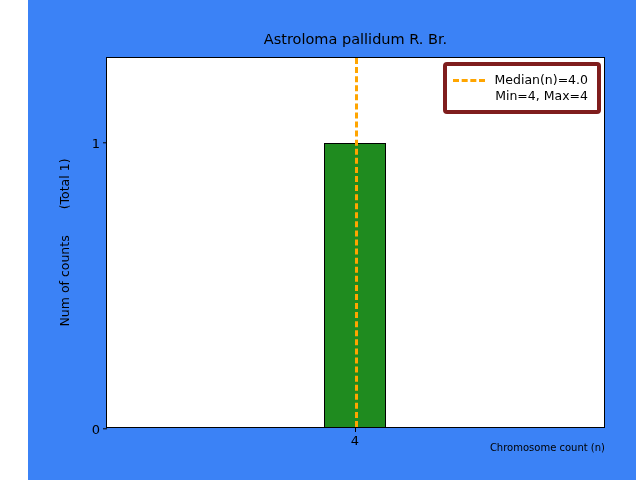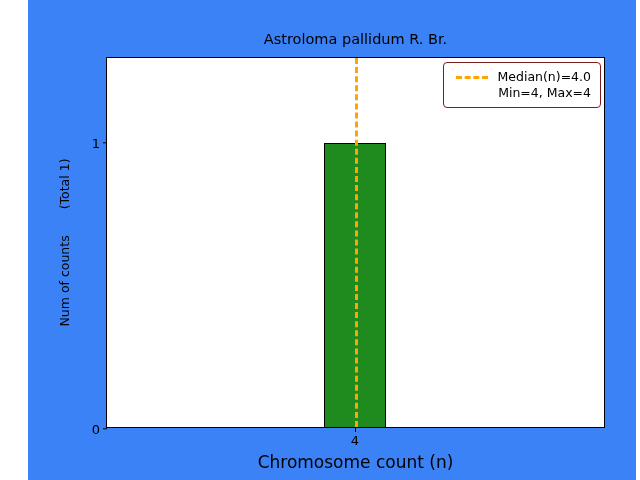--- a/index.html
+++ b/index.html
@@ -126,37 +126,37 @@
     transform: translateX(-50%);
     font-size: 13px;
     line-height: 14px;
     white-space: nowrap;
     color: #000000;
   }
 
   .xlabel {
     position: absolute;
     left: 78px;
-    top: 455px;
+    top: 440px;
     width: 499px;
-    text-align: center;
-    font-size: 17px;
+    text-align: right;
+    font-size: 10px;
     line-height: 15px;
     white-space: nowrap;
     color: #000000;
   }
 
   
   .legend {
     position: absolute;
     left: 336px;
     top: 4px;
     width: 158px;
     box-sizing: border-box;
-    border: 1px solid #7f1d1d;
+    border: 4px solid #7f1d1d;
     border-radius: 4px;
     background: #ffffff;
     padding: 6px 9px 6px 9px;
   }
   .legend-row {
     display: flex;
     align-items: center;
     justify-content: flex-end;
   }
   .legend-swatch {

